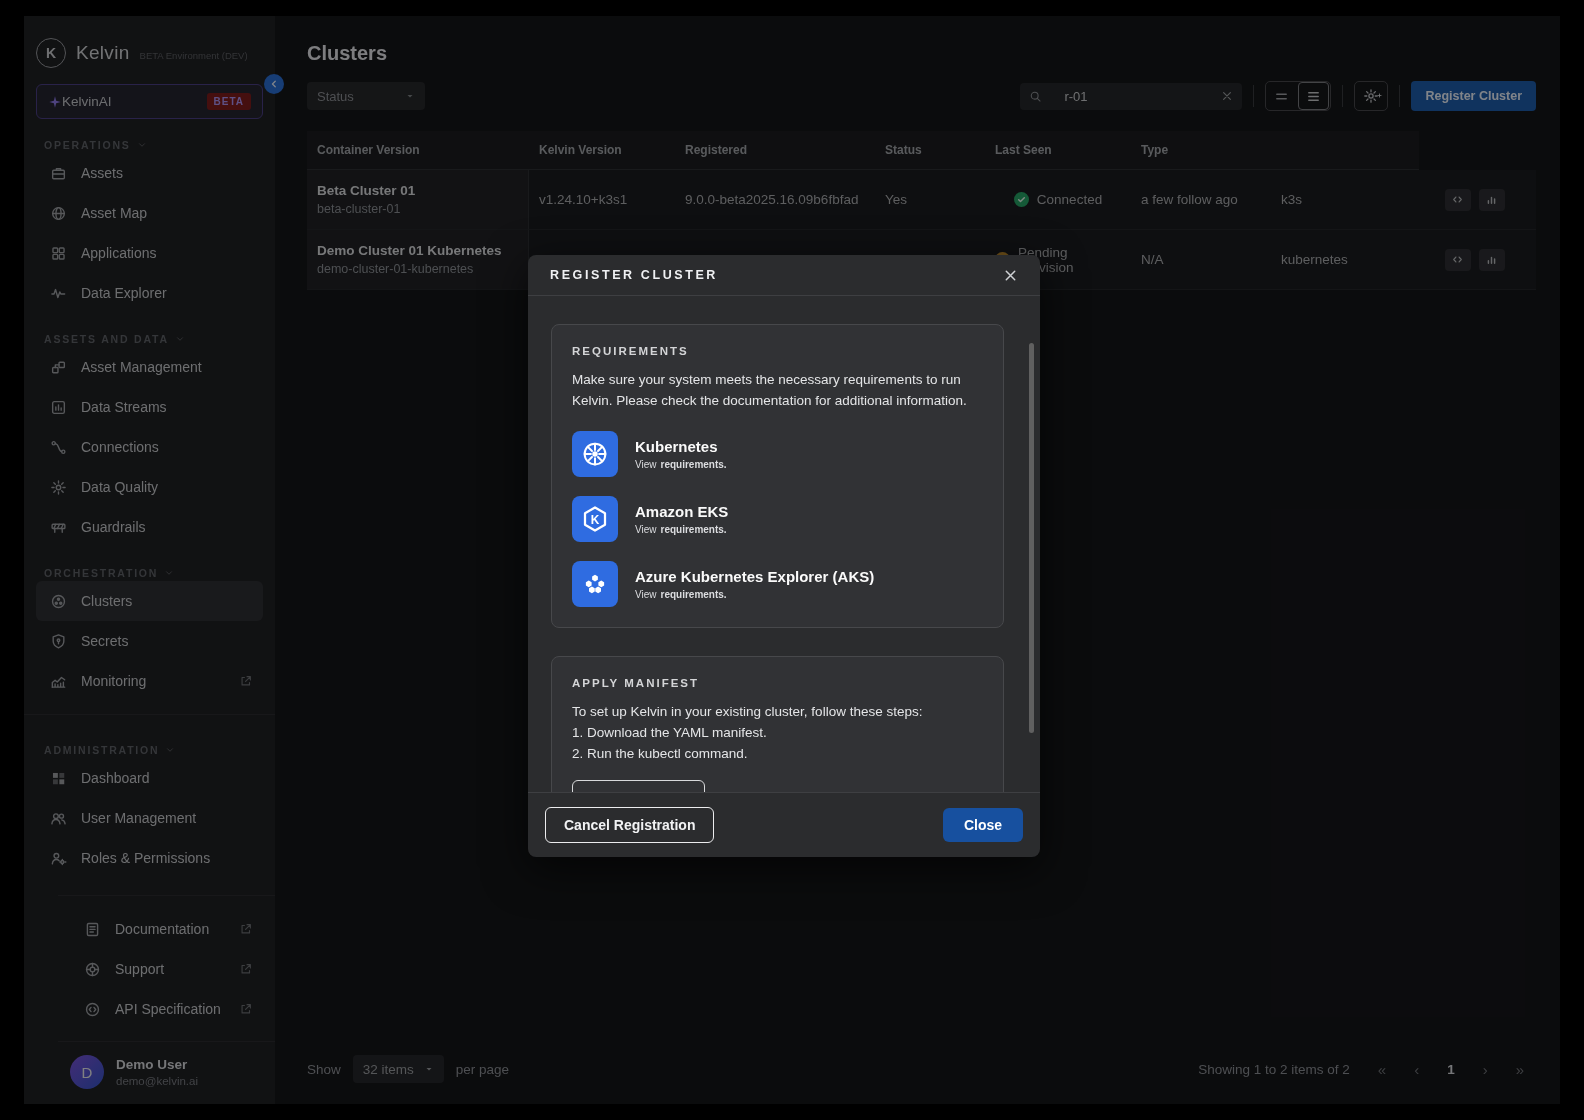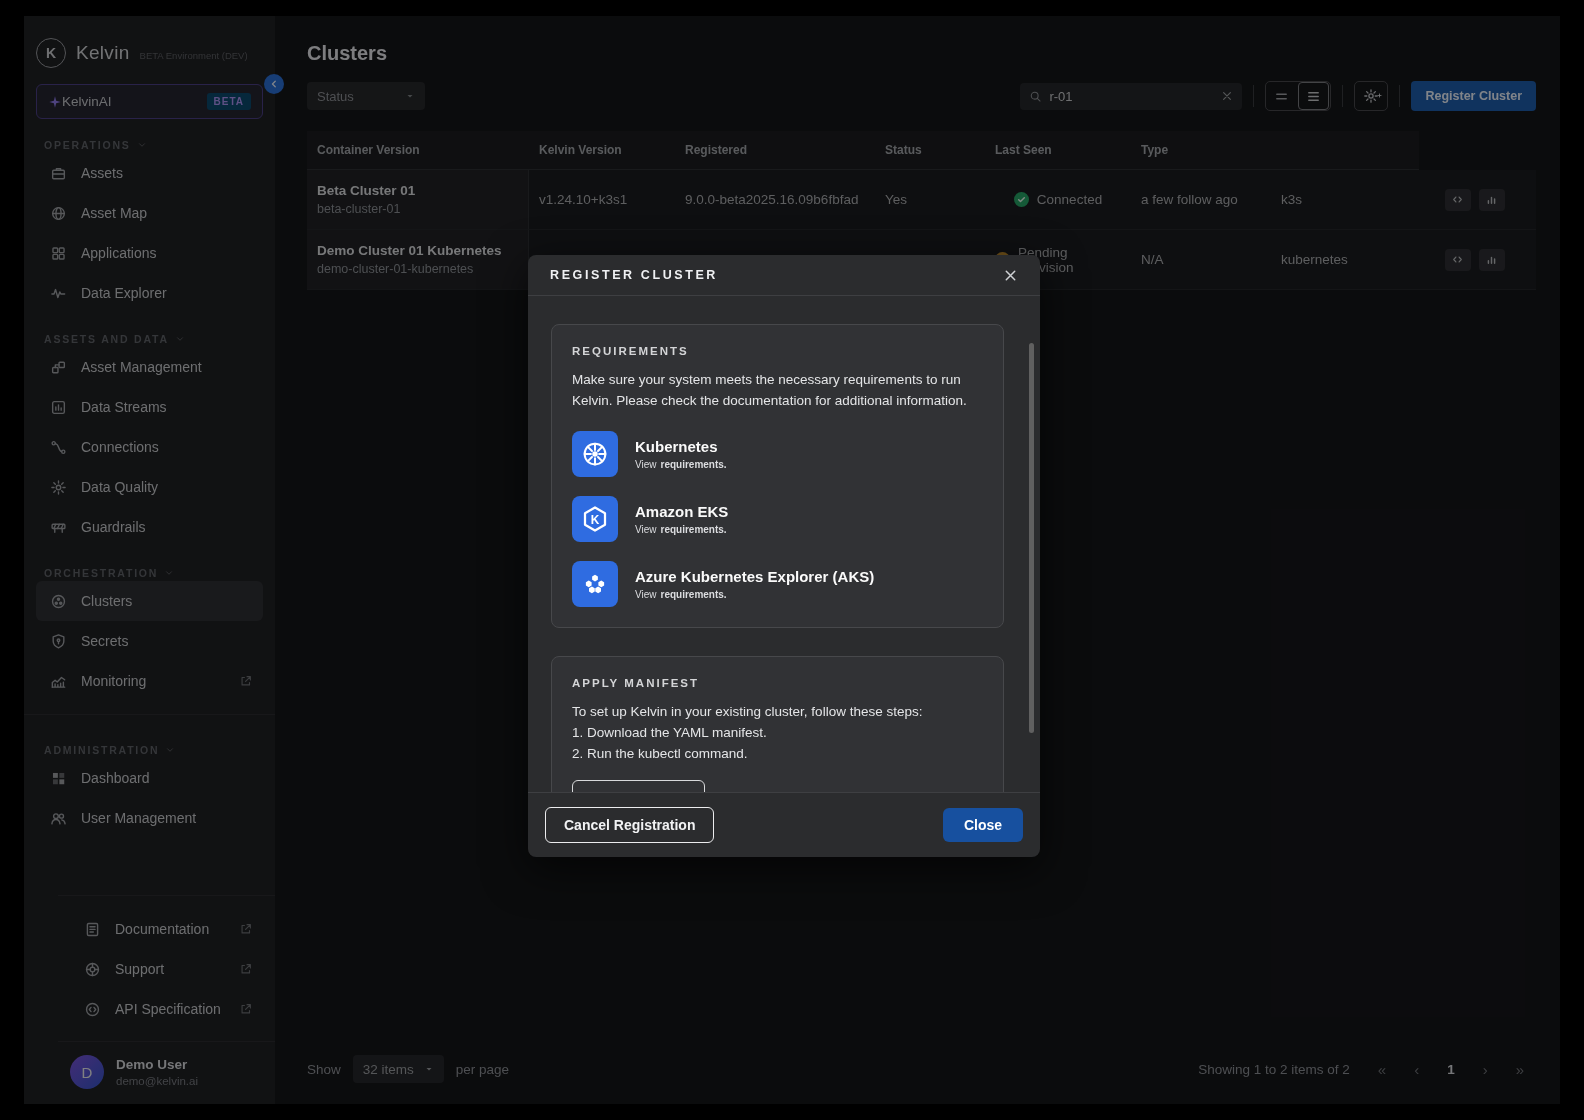--- a/index.html
+++ b/index.html
@@ -14,21 +14,21 @@
                  display:flex; align-items:center; justify-content:center; font-size:14px; font-weight:bold; }
   .logo-text { font-size:19px; color:#cfd1d4; font-weight:500; letter-spacing:.3px; }
   .env-label { font-size:9.5px; color:#5d5f63; margin-top:5px; }
   .collapse-btn { position:absolute; left:240px; top:58px; width:20px; height:20px; border-radius:50%;
                   background:#2a6fd6; color:#eaf1fb; display:flex; align-items:center; justify-content:center; z-index:3; }
   .collapse-btn svg { width:10px; height:10px; }
   .kelvinai-box { margin:0 12px; height:35px; border:1px solid #4b3f86; background:rgba(96,74,170,.10);
                   border-radius:6px; display:flex; align-items:center; padding:0 11px; }
   .kelvinai-box .spark { color:#8f7ae8; width:14px; height:14px; display:flex; }
   .kelvinai-label { font-size:13.5px; color:#c4c6ca; }
-  .beta-badge { margin-left:auto; background:#0c4a6e; color:#ab93f2; font-size:10px; font-weight:bold;
+  .beta-badge { margin-left:auto; background:#7f1d1d; color:#ab93f2; font-size:10px; font-weight:bold;
                 letter-spacing:1px; padding:3px 7px; border-radius:3px; }
   .section-label { margin:20px 20px 2px 20px; font-size:10.5px; font-weight:bold; letter-spacing:1.8px;
                    color:#606368; display:flex; align-items:center; gap:6px; }
   .section-label svg { width:10px; height:10px; }
   .nav-item { height:40px; margin:0 12px; border-radius:6px; display:flex; align-items:center;
               gap:14px; padding:0 10px 0 14px; color:#c6c8cb; font-size:14px; }
   .nav-item.selected { background:#2f3034; }
   .nav-icon { width:17px; height:17px; color:#9ea1a5; display:flex; flex-shrink:0; }
   .nav-icon svg { width:17px; height:17px; }
   .ext-icon { margin-left:auto; width:14px; height:14px; color:#6d7074; display:flex; }
@@ -44,21 +44,21 @@
   
   .main { flex:1; background:#151619; display:flex; flex-direction:column; min-width:0; }
   .content { flex:1; padding:26px 24px 0 32px; }
   .page-title { font-size:20px; font-weight:bold; color:#e3e4e7; }
   .toolbar { display:flex; justify-content:space-between; align-items:center; margin-top:16px; }
   .status-select { width:118px; height:28px; background:#27282b; border-radius:4px; display:flex;
                    align-items:center; justify-content:space-between; padding:0 10px; color:#8d9095; font-size:13px; }
   .status-select svg { width:10px; height:10px; color:#808387; }
   .toolbar-right { display:flex; align-items:center; gap:11px; }
   .search-box { width:222px; height:27px; background:#26272a; border-radius:4px; display:flex;
-                align-items:center; gap:7px; padding:0 9px; }
+                align-items:center; gap:22px; padding:0 9px; }
   .search-box .s-icon { width:13px; height:13px; color:#8d9095; display:flex; }
   .search-box .s-icon svg { width:13px; height:13px; }
   .search-text { flex:1; font-size:13px; color:#c9cbce; }
   .clear-x { width:12px; height:12px; color:#9a9da1; display:flex; }
   .clear-x svg { width:12px; height:12px; }
   .v-div { width:1px; height:22px; background:#3a3b3e; }
   .view-group { display:flex; border:1px solid #47484b; border-radius:5px; height:30px; align-items:center; }
   .view-btn { width:31px; height:28px; display:flex; align-items:center; justify-content:center; color:#9ea1a5; }
   .view-btn.active { border:1px solid #7a7c80; border-radius:4px; margin:1px; color:#c6c8cb; }
   .view-btn svg { width:15px; height:15px; }
@@ -337,20 +337,31 @@
     <div class="nav-item">
       <span class="nav-icon">
           <svg viewBox="0 0 16 16" width="100%" height="100%" fill="none" stroke="currentColor" stroke-width="1.3" stroke-linecap="round" stroke-linejoin="round">
             <circle cx="5.6" cy="5.8" r="2.2"></circle>
             <circle cx="10.8" cy="5.8" r="1.9"></circle>
             <path d="M1.8 13c.3-2.6 2-4 3.8-4s3.5 1.4 3.8 4M11 9.3c1.6.2 2.9 1.5 3.2 3.7"></path>
           </svg>
         </span>
       <span>User Management</span>
     </div>
+    <div class="nav-item">
+      <span class="nav-icon">
+          <svg viewBox="0 0 16 16" width="100%" height="100%" fill="none" stroke="currentColor" stroke-width="1.3" stroke-linecap="round" stroke-linejoin="round">
+            <circle cx="6" cy="5.5" r="2.2"></circle>
+            <path d="M2.2 13c.3-2.6 2-4 3.8-4 1 0 1.9.4 2.6 1.1"></path>
+            <circle cx="11.6" cy="11.3" r="1.4"></circle>
+            <path d="M11.6 8.9v1M11.6 12.7v1M9.3 11.3h1M13.9 11.3h1"></path>
+          </svg>
+        </span>
+      <span>Roles &amp; Permissions</span>
+    </div>
 
     <div class="side-bottom">
       <div class="side-divider"></div>
       <div class="nav-item">
         <span class="nav-icon">
             <svg viewBox="0 0 16 16" width="100%" height="100%" fill="none" stroke="currentColor" stroke-width="1.3" stroke-linecap="round" stroke-linejoin="round">
               <rect x="3.2" y="2.3" width="9.6" height="11.4" rx="1.2"></rect>
               <path d="M5.6 5.4h4.8M5.6 7.9h4.8M5.6 10.4h3.2"></path>
             </svg>
           </span>

